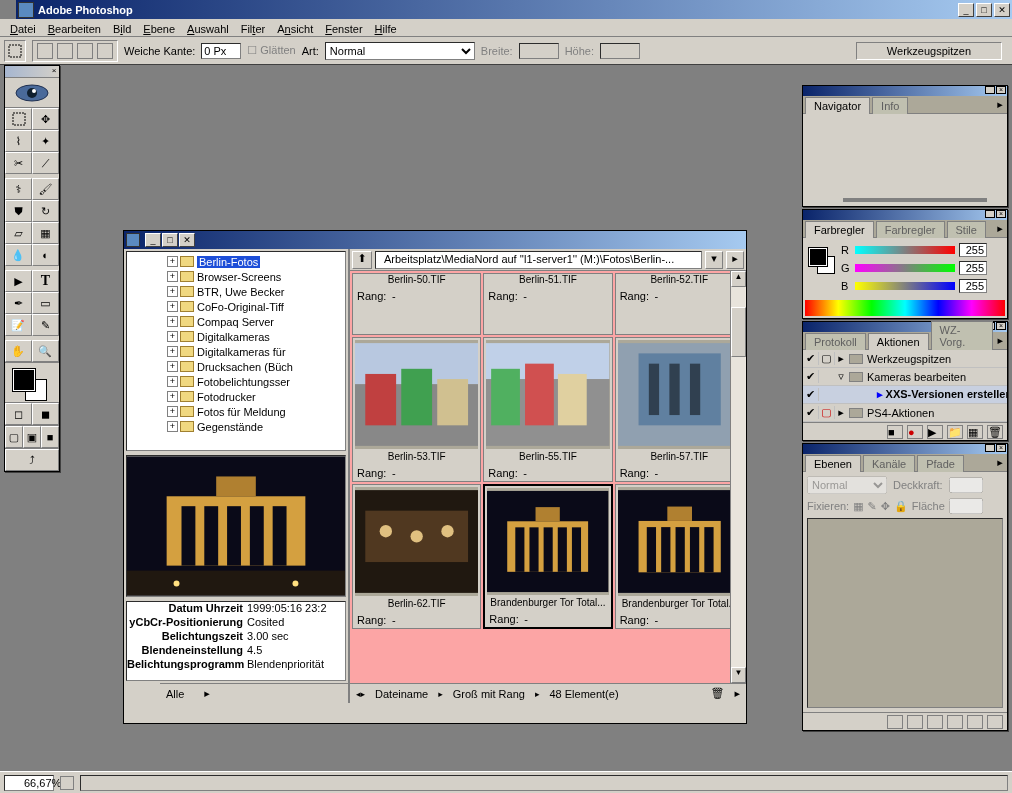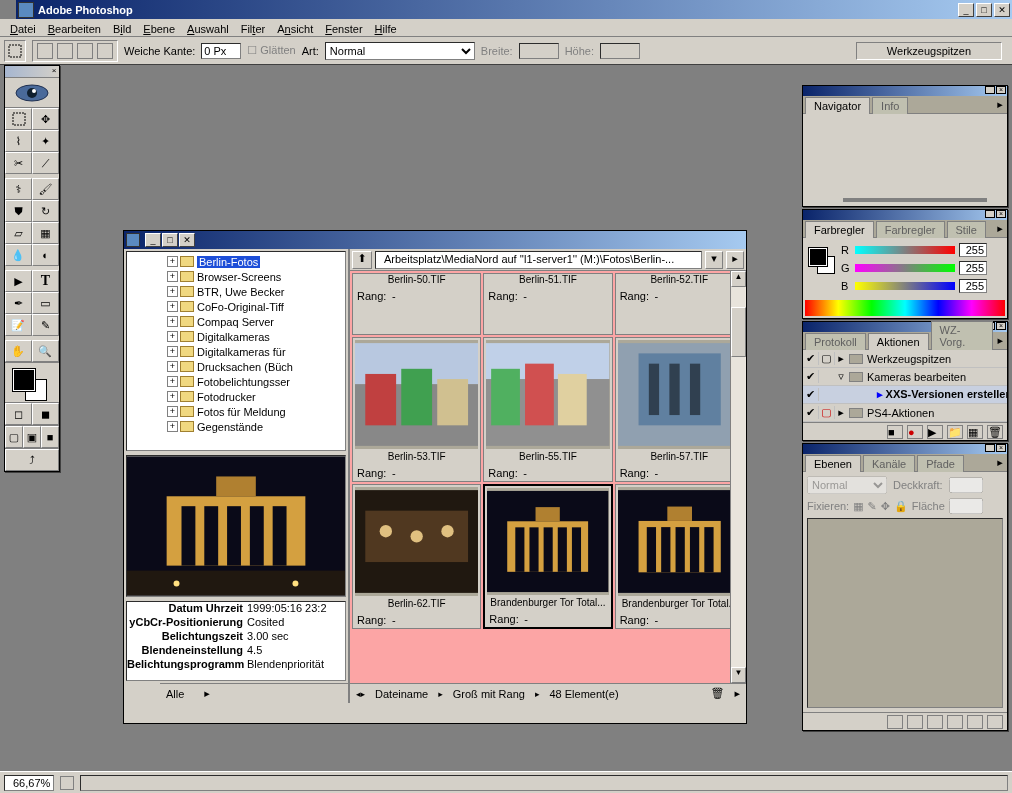--- a/index.html
+++ b/index.html
@@ -134,21 +134,21 @@
 .fbscrollv .sbtn{height:16px;border:1px solid;border-color:#fff #808080 #808080 #fff;text-align:center;font-size:8px;}
 .fbscrollv .strack{height:calc(100% - 32px);background:#e8e4dc;position:relative;}
 .fbscrollv .thumb{position:absolute;top:20px;left:0;right:0;height:50px;background:#d4d0c8;border:1px solid;border-color:#fff #808080 #808080 #fff;}
 .fbstatus{height:20px;border-top:1px solid #808080;display:flex;align-items:center;padding:0 6px;gap:10px;background:#d4d0c8;}
 .fbstatus .arr{font-size:9px;}
 .fbbottom{height:20px;border-top:1px solid #808080;display:flex;align-items:center;padding:0 6px;background:#d4d0c8;margin-left:36px;}
 .fbbottom .lab{margin-right:20px;}
 
 
 .statusbar{ position:absolute;bottom:0;left:0;right:0;height:22px;background:#d4d0c8;border-top:1px solid #fff;display:flex;align-items:center;padding:0 4px;gap:6px;}
-.statusbar .zoom{width:50px;border:1px inset #808080;padding:1px 8px;background:#fff;}
+.statusbar .zoom{width:50px;border:1px inset #808080;padding:1px 19px;background:#fff;}
 .statusbar .docinfo{width:14px;height:14px;border:1px solid #808080;}
 
 </style>
 </head>
 <body>
 
 <div class="titlebar">
   <div class="icon"></div>
   <div class="title">Adobe Photoshop</div>
   <div class="winbtns">

